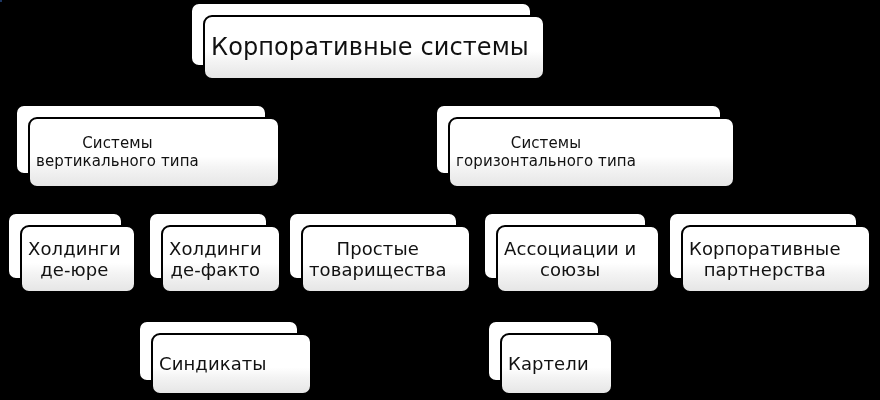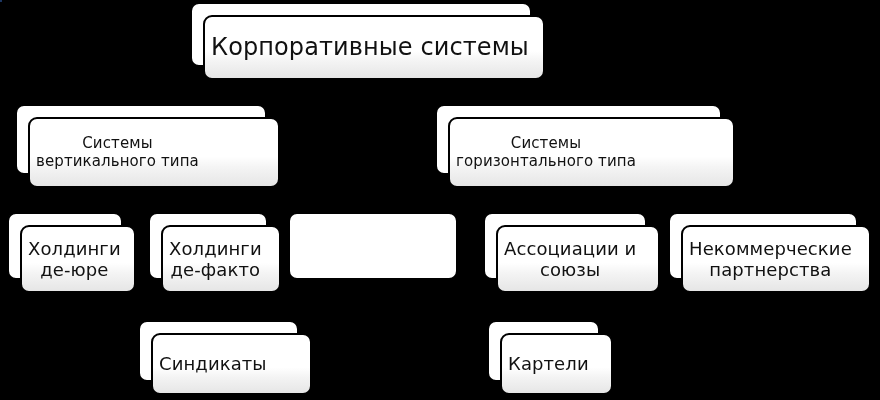--- a/index.html
+++ b/index.html
@@ -130,34 +130,38 @@
   <div class="node lvl2" style="left:148px; top:212px; width:133px; height:81px;">
     <div class="card-back" style="width:120px; height:68px;"></div>
     <div class="card-front" style="width:120px; height:68px;">
       <span class="label">Холдинги
 де-факто</span>
     </div>
   </div>
 
   <div class="node lvl2" style="left:288px; top:212px; width:183px; height:81px;">
     <div class="card-back" style="width:170px; height:68px;"></div>
+    <div class="card-front" style="width:170px; height:68px;">
+      <span class="label">Простые
+товарищества</span>
+    </div>
   </div>
 
   <div class="node lvl2" style="left:483px; top:212px; width:177px; height:81px;">
     <div class="card-back" style="width:164px; height:68px;"></div>
     <div class="card-front" style="width:164px; height:68px;">
       <span class="label">Ассоциации и
 союзы</span>
     </div>
   </div>
 
   <div class="node lvl2" style="left:668px; top:212px; width:203px; height:81px;">
     <div class="card-back" style="width:190px; height:68px;"></div>
     <div class="card-front" style="width:190px; height:68px;">
-      <span class="label">Некоммерческие
+      <span class="label">Корпоративные
 партнерства</span>
     </div>
   </div>
 
   <div class="node lvl3" style="left:138px; top:320px; width:174px; height:75px;">
     <div class="card-back" style="width:161px; height:62px;"></div>
     <div class="card-front" style="width:161px; height:62px;">
       <span class="label">Синдикаты</span>
     </div>
   </div>

